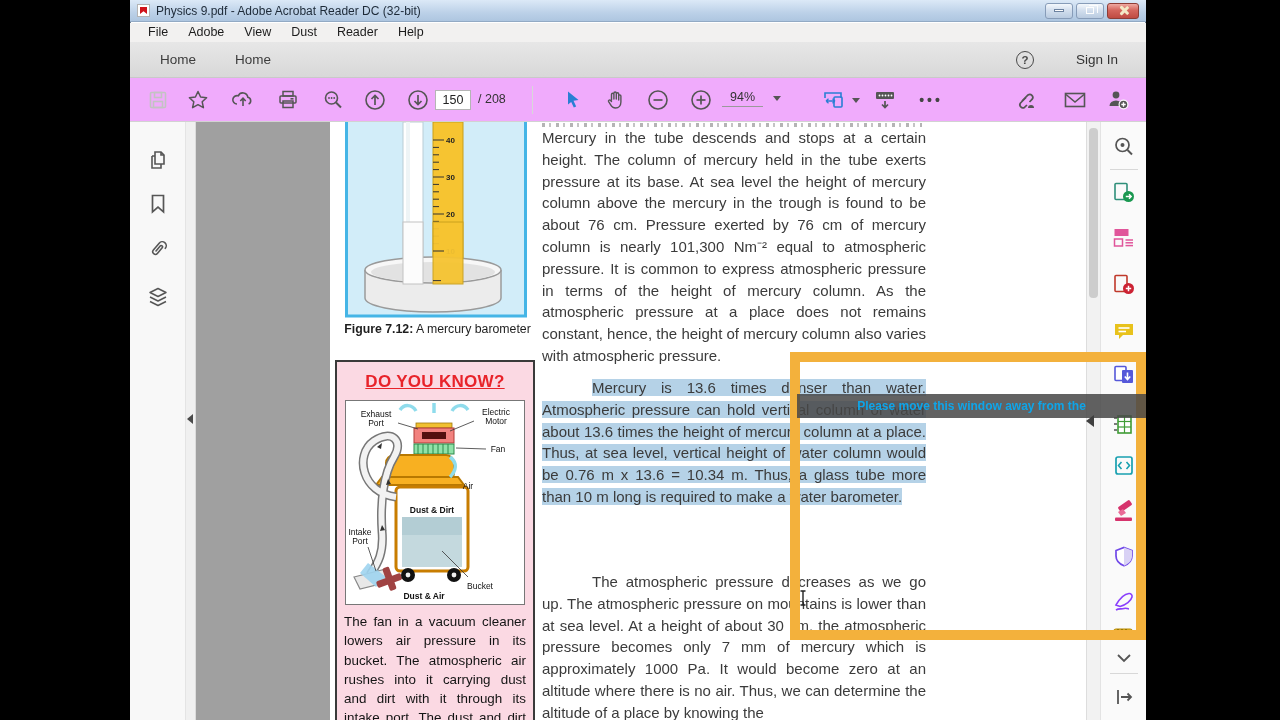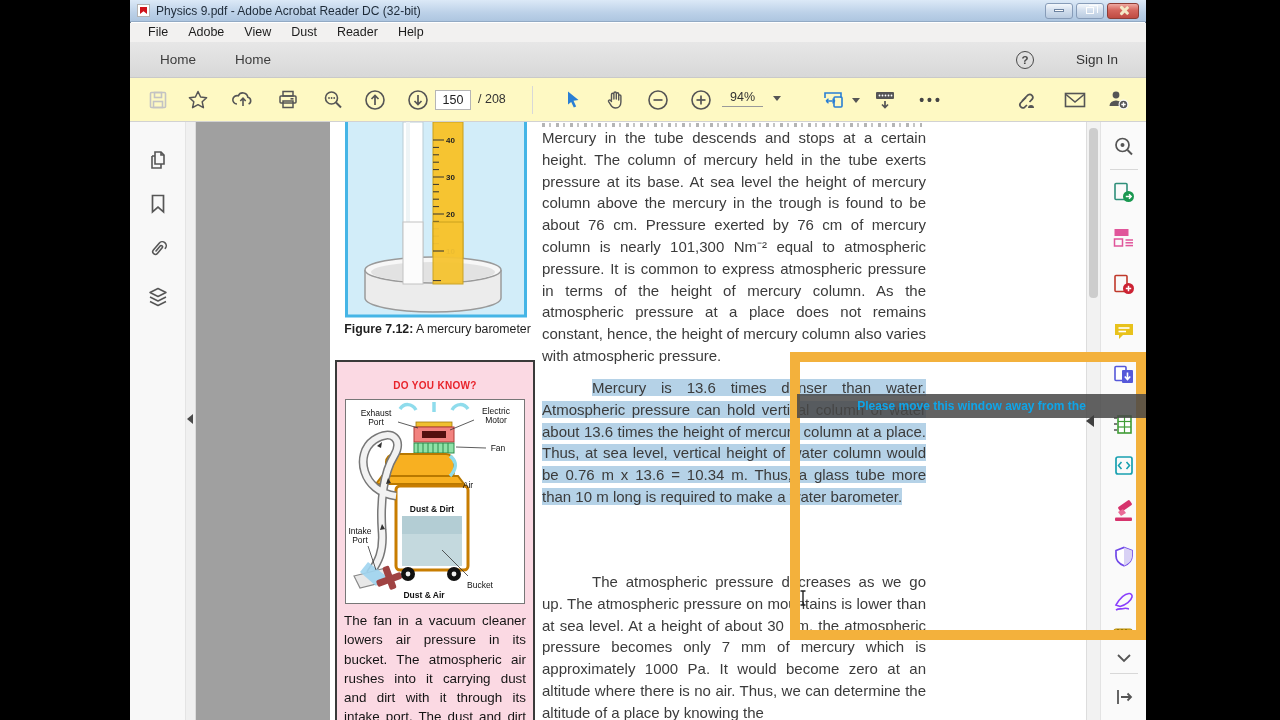--- a/index.html
+++ b/index.html
@@ -48,21 +48,21 @@
   .tab-doc { position:absolute; left:170px; top:0; width:165px; height:36px; background:#fbfbfb;
              border-left:1px solid #c2c2c2; border-right:1px solid #c2c2c2;
              display:flex; align-items:center; justify-content:center; gap:14px; }
   .tab-doc-label { font-size:13px; color:#3c3c3c; }
   .tab-close { font-size:14px; color:#555; line-height:1; }
   .help-circle { position:absolute; left:886px; top:9px; width:18px; height:18px; border:1.4px solid #4a4a4a;
                  border-radius:50%; text-align:center; font-size:11.5px; line-height:16px; color:#4a4a4a; font-weight:bold; }
   .sign-in { position:absolute; right:28px; top:0; height:36px; line-height:36px; font-size:13.5px; color:#333; }
 
   
-  .toolbar { position:absolute; left:0; top:78px; width:100%; height:44px; background:#fef9c3;
+  .toolbar { position:absolute; left:0; top:78px; width:100%; height:44px; background:#f0abfc;
              border-bottom:1px solid #d2d2d2; }
   .tbtn { position:absolute; top:9px; width:26px; height:26px; display:flex; align-items:center; justify-content:center; }
   .tbtn svg { display:block; }
   .page-input { position:absolute; left:305px; top:12px; width:36px; height:20px; border:1px solid #b5b5b5;
                 background:#fff; font-size:12.5px; text-align:center; color:#222; font-family:"Liberation Sans",sans-serif; }
   .page-total { position:absolute; left:348px; top:14px; font-size:12.5px; color:#333; }
   .tool-divider { position:absolute; top:8px; width:1px; height:28px; background:#d8d8d8; }
   .zoom-group { position:absolute; left:592px; top:12px; display:flex; align-items:center; gap:10px; }
   .zoom-value { font-size:12.5px; color:#333; border-bottom:1px solid #9a9a9a; padding:0 8px 2px; }
   .caret-down { width:0; height:0; border-left:4px solid transparent; border-right:4px solid transparent;
@@ -99,21 +99,21 @@
   .para3 { left:212px; top:449px; }
 
   
   .figure-block { position:absolute; left:15px; top:0; width:182px; }
   .fig-caption { position:absolute; left:-5px; top:200px; width:195px; text-align:center; font-size:12.3px; color:#1e1e1e; }
   .fig-caption b { font-weight:bold; }
 
   
   .dyk { position:absolute; left:5px; top:238px; width:200px; height:520px; background:#fbd9e3;
          border:2px solid #3a3a3a; }
-  .dyk-title { margin-top:18px; text-align:center; font-weight:bold; font-size:10px; color:#e8232a; letter-spacing:.3px; }
+  .dyk-title { margin-top:10px; text-align:center; font-weight:bold; font-size:17px; color:#e8232a; letter-spacing:.3px;text-decoration:underline; }
   .dyk-diagram { margin:8px auto 0; width:180px; height:205px; background:#fff; border:1.5px solid #777; }
   .dyk-caption { margin:7px 7px 0; font-size:13.4px; line-height:19.3px; text-align:justify; color:#141414; }
 
   
   .right-rail { position:absolute; left:970px; top:122px; width:46px; height:598px; background:#fafafa;
                 border-left:1px solid #e3e3e3; z-index:10; }
   .rr-icon { position:absolute; left:11px; width:24px; height:24px; }
   .rr-div { position:absolute; left:9px; width:28px; height:1px; background:#d8d8d8; }
 
   

